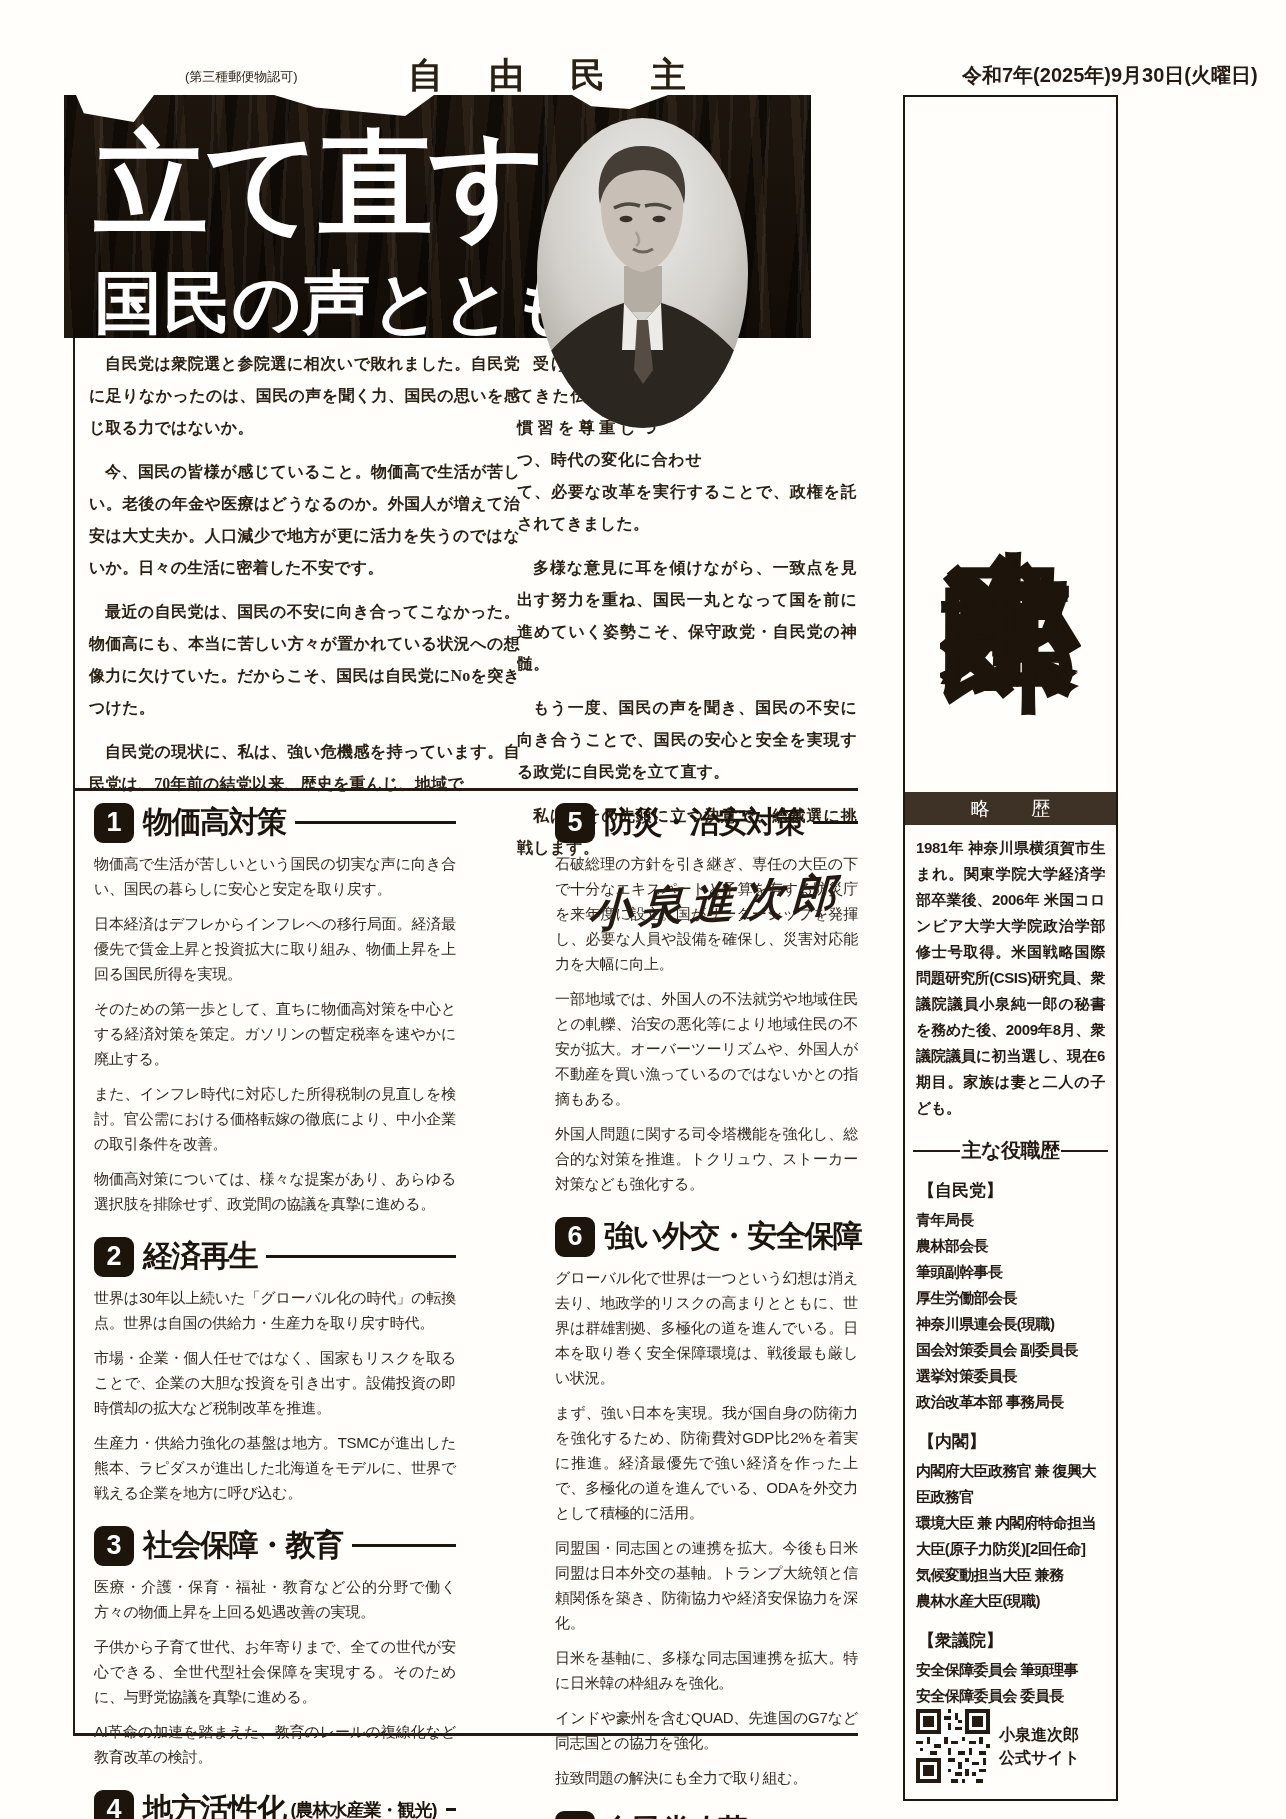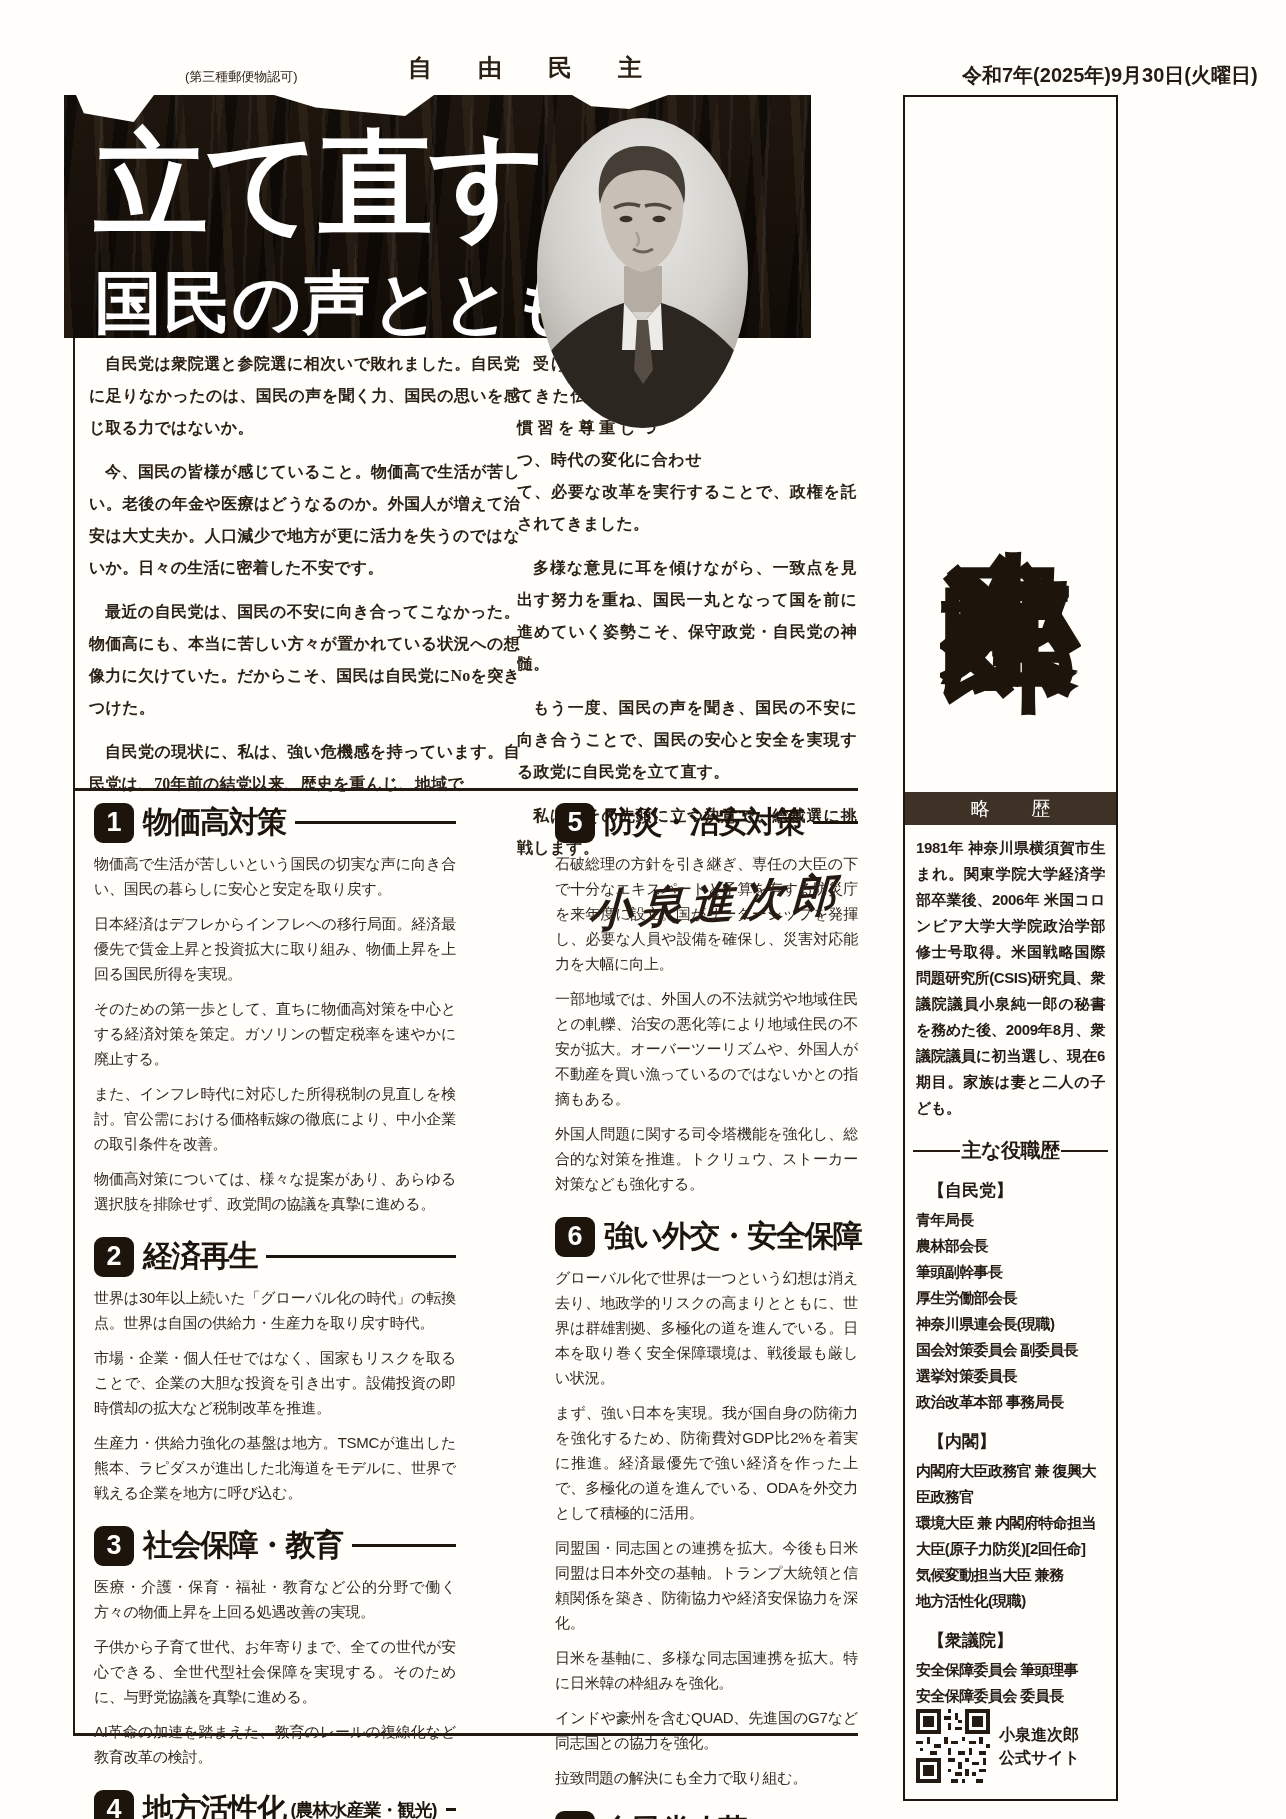--- a/index.html
+++ b/index.html
@@ -1,21 +1,21 @@
 <!DOCTYPE html>
 <html><head>
 <meta charset="utf-8">
 <style>
   html,body{margin:0;padding:0;}
   body{background:#e8e6e2;font-family:"Liberation Sans",sans-serif;}
   .page{position:relative;width:1286px;height:1819px;margin:0 auto;background:#fffefb;overflow:hidden;color:#2e2318;}
 
   
   .permit{position:absolute;left:185px;top:68px;font-size:13px;color:#2b2014;}
-  .masthead{position:absolute;left:408px;top:52px;font-size:24px;font-weight:700;font-family:"Liberation Serif",serif;letter-spacing:46px;color:#2b2014;white-space:nowrap;}
+  .masthead{position:absolute;left:408px;top:52px;font-size:35px;font-weight:700;font-family:"Liberation Serif",serif;letter-spacing:46px;color:#2b2014;white-space:nowrap;}
   .issue-date{position:absolute;left:962px;top:62px;font-size:20px;font-weight:700;color:#241a12;white-space:nowrap;}
 
   
   .banner{position:absolute;left:64px;top:95px;width:747px;height:243px;overflow:hidden;
     background-image:
       repeating-linear-gradient(92deg, rgba(255,255,255,0.05) 0 3px, transparent 3px 37px),
       repeating-linear-gradient(87deg, rgba(104,82,58,0.18) 0 9px, transparent 9px 41px),
       repeating-linear-gradient(96deg, rgba(0,0,0,0.45) 0 14px, transparent 14px 53px),
       linear-gradient(180deg,#1e160e,#120c07);}
   .brush-gap{position:absolute;background:#fffefb;}
@@ -71,21 +71,21 @@
     writing-mode:vertical-rl;text-orientation:upright;font-size:141px;font-weight:900;color:#1d140c;
     line-height:1;letter-spacing:4px;margin:0 auto;}
   .bio-bar{height:33px;background:#3e3126;color:#ffffff;font-size:19px;font-weight:400;
     display:flex;align-items:center;justify-content:center;letter-spacing:18px;text-indent:18px;flex:none;}
   .bio-text{padding:10px 11px 0 11px;font-size:15px;line-height:26px;font-weight:600;color:#241a12;
     letter-spacing:-0.4px;text-align:justify;}
   .roles-title{display:flex;align-items:center;justify-content:space-between;margin:16px 8px 0 8px;gap:2px;}
   .roles-title .dash{flex:1;height:2px;background:#241a12;}
   .roles-title .t{font-size:20px;font-weight:900;color:#241a12;white-space:nowrap;letter-spacing:-0.5px;}
   .role-group{padding:0 11px;}
-  .role-heading{font-size:17px;font-weight:900;color:#241a12;margin:15px 0 5px 12px;}
+  .role-heading{font-size:17px;font-weight:900;color:#241a12;margin:15px 0 5px 2px;}
   .role-item{font-size:15px;line-height:26px;font-weight:600;color:#241a12;letter-spacing:-0.6px;}
   .qr-row{margin-top:auto;padding:0 11px 16px 11px;display:flex;align-items:center;gap:9px;}
   .qr-label{font-size:16px;font-weight:900;line-height:23px;color:#241a12;white-space:nowrap;}
 </style>
 </head>
 <body>
 
 <div class="page">
 
   <div class="permit">(第三種郵便物認可)</div>
@@ -281,21 +281,21 @@
           <div class="role-item">政治改革本部 事務局長</div>
         </div>
     </div>
     <div class="role-group">
       <div class="role-heading">【内閣】</div>
       <div>
 
       <div class="role-item">内閣府大臣政務官 兼 復興大臣政務官</div>
           <div class="role-item">環境大臣 兼 内閣府特命担当大臣(原子力防災)[2回任命]</div>
           <div class="role-item">気候変動担当大臣 兼務</div>
-          <div class="role-item">地方活性化(現職)</div>
+          <div class="role-item">農林水産大臣(現職)</div>
         </div>
     </div>
     <div class="role-group">
       <div class="role-heading">【衆議院】</div>
       <div>
 
       <div class="role-item">安全保障委員会 筆頭理事</div>
           <div class="role-item">安全保障委員会 委員長</div>
         </div>
     </div>

